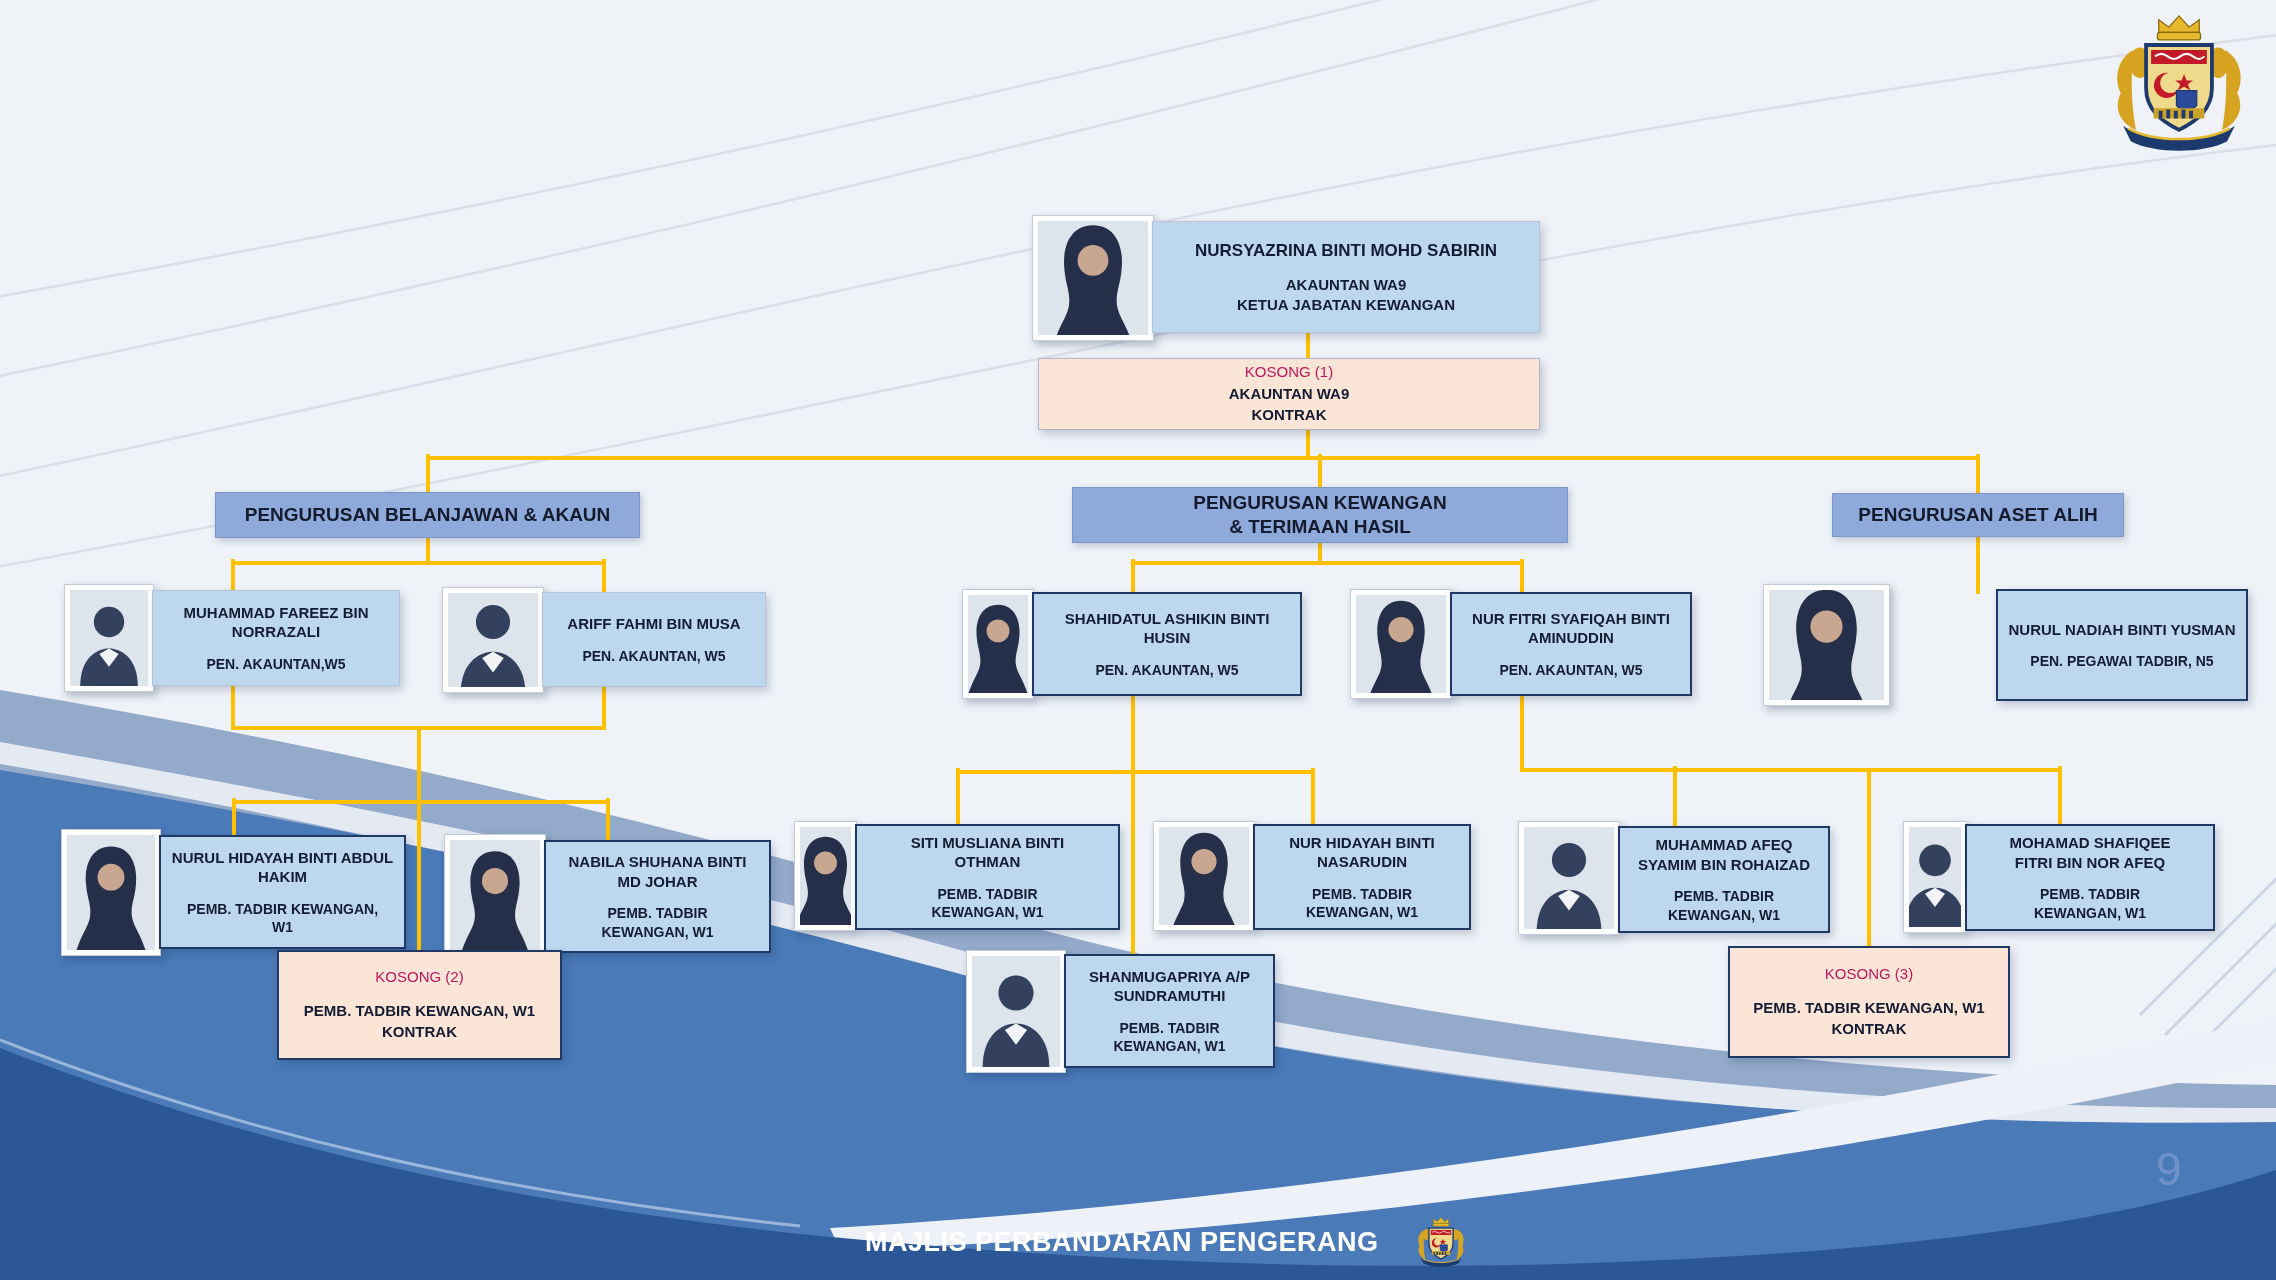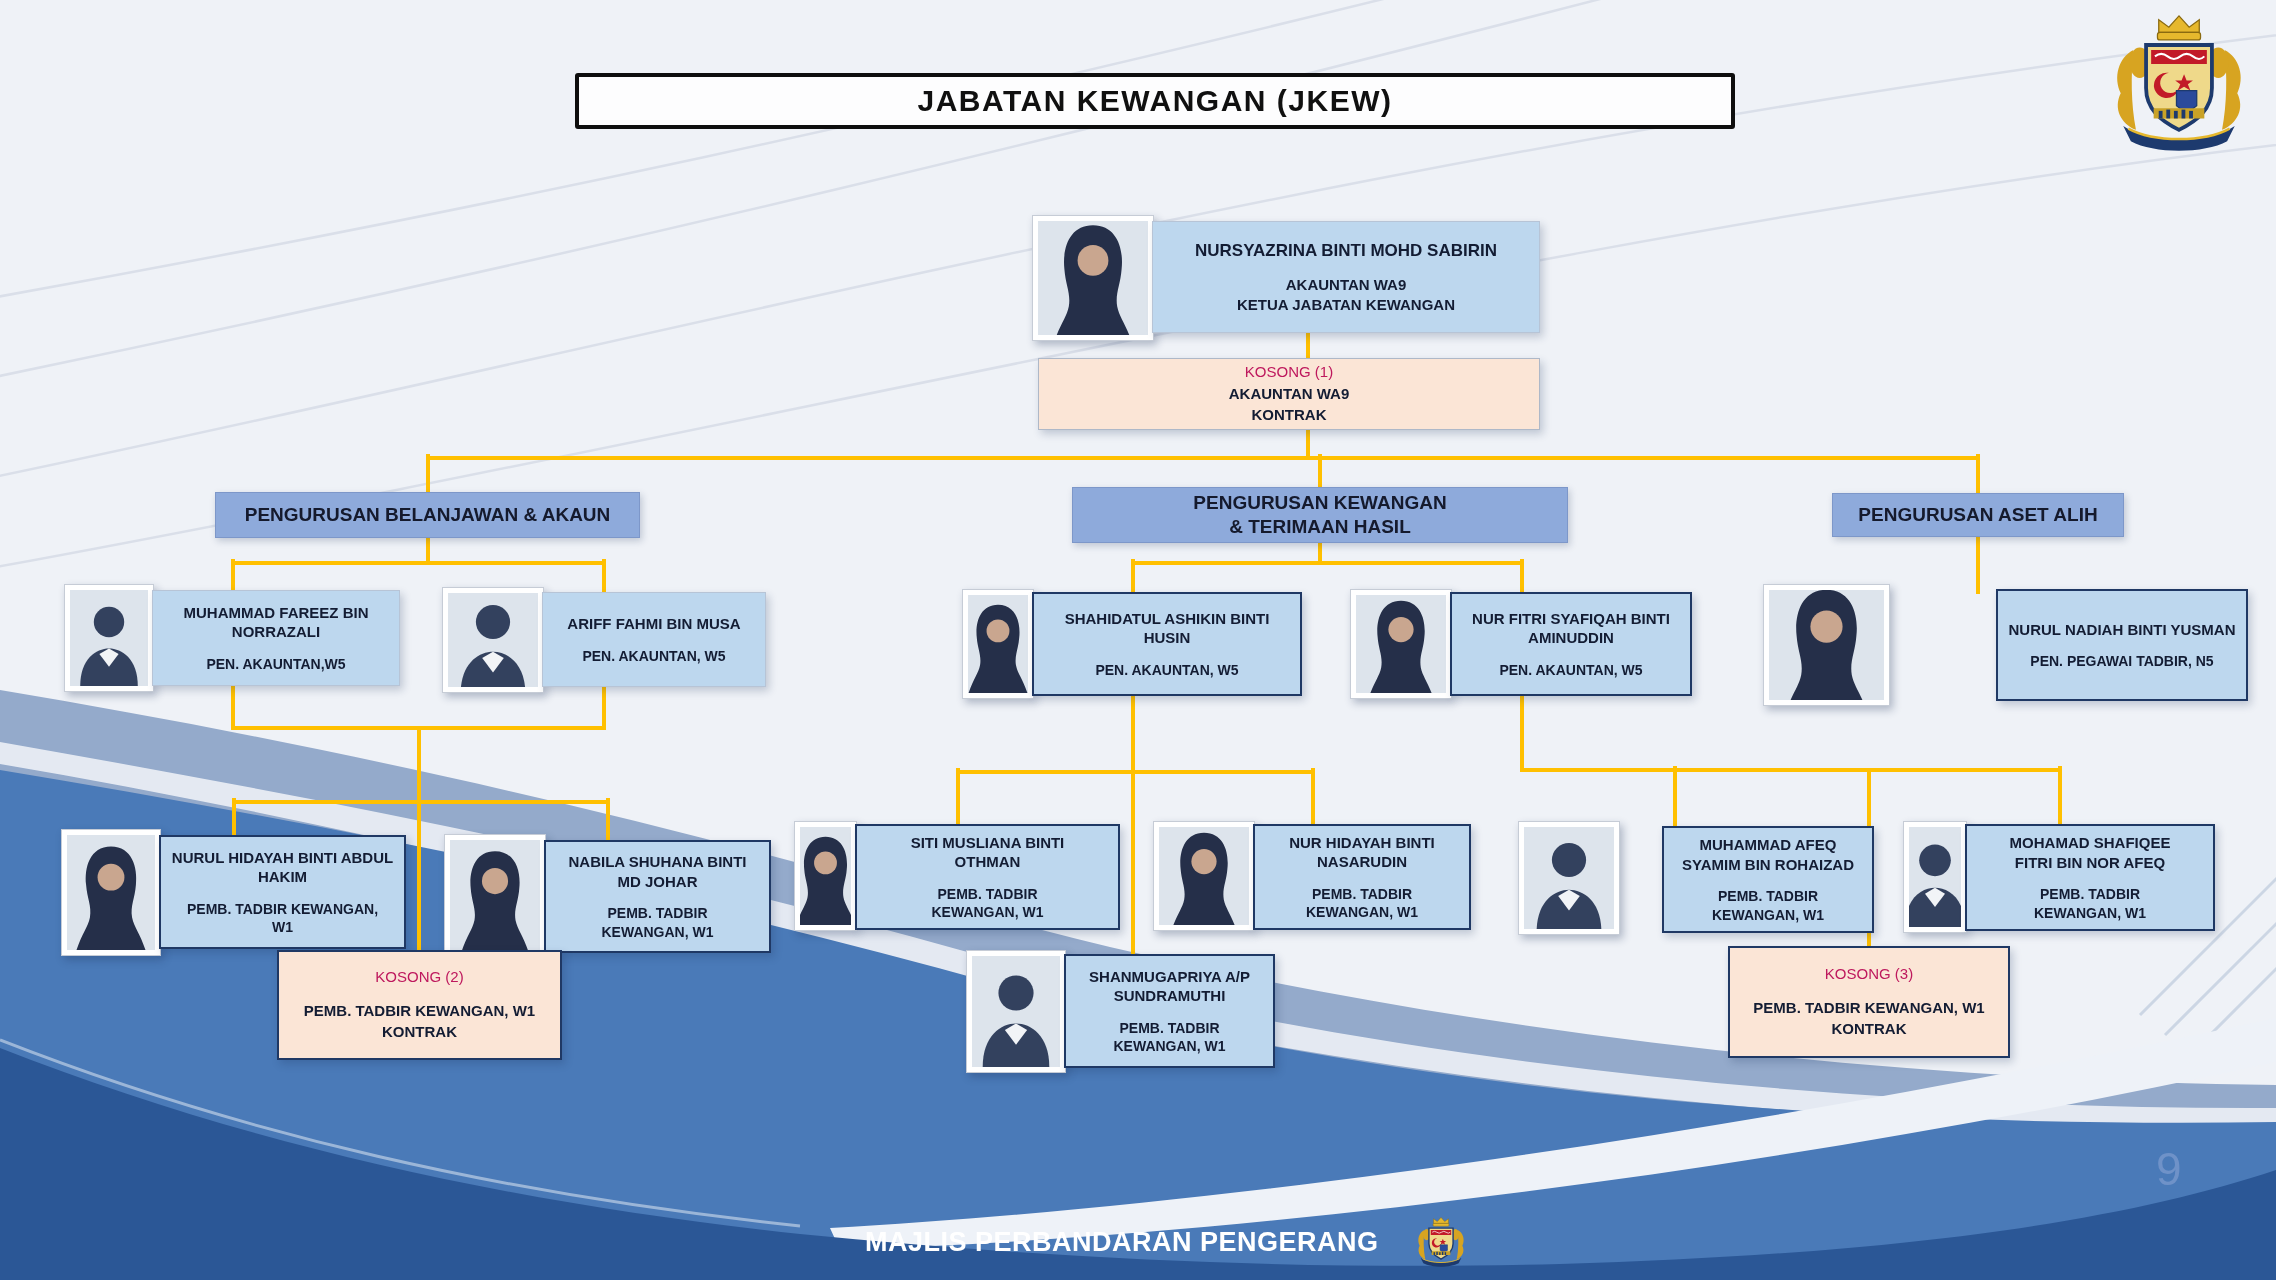--- a/index.html
+++ b/index.html
@@ -183,21 +183,20 @@
       <path d="M1675,768 V830"></path>
       <path d="M2060,768 V830"></path>
       <path d="M1869,770 V952"></path>
 
       <path d="M1978,535 V592"></path>
     </g>
   </svg>
 
   <div class="layer">
 
-    <div class="title-box">JABATAN KEWANGAN (JKEW)</div>
 
     <svg class="header-crest" viewBox="0 0 120 112">
         <use href="#crest"></use>
       </svg>
 
     <div>
       <div class="photo" style="left:1032px;top:215px;width:122px;height:126px">
         <svg viewBox="0 0 100 120" preserveAspectRatio="xMidYMid slice">
             <use href="#av-f"></use>
           </svg>
@@ -364,21 +363,21 @@
 KEWANGAN, W1</div>
       </div>
     </div>
 
     <div>
       <div class="photo" style="left:1518px;top:821px;width:102px;height:114px">
         <svg viewBox="0 0 100 120" preserveAspectRatio="xMidYMid slice">
             <use href="#av-m"></use>
           </svg>
       </div>
-      <div class="info navy" style="left:1662px;top:826px;width:212px;height:107px">
+      <div class="info navy" style="left:1618px;top:826px;width:212px;height:107px">
         <div class="pname pre">MUHAMMAD AFEQ
 SYAMIM BIN ROHAIZAD</div>
         <div class="prole pre">PEMB. TADBIR
 KEWANGAN, W1</div>
       </div>
     </div>
 
     <div>
       <div class="photo" style="left:1903px;top:821px;width:64px;height:112px">
         <svg viewBox="0 0 100 120" preserveAspectRatio="xMidYMid slice">

